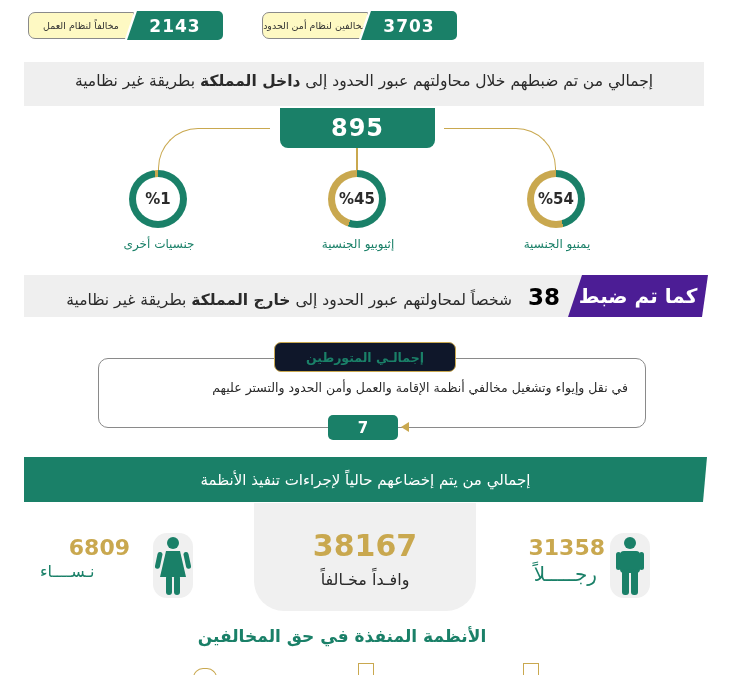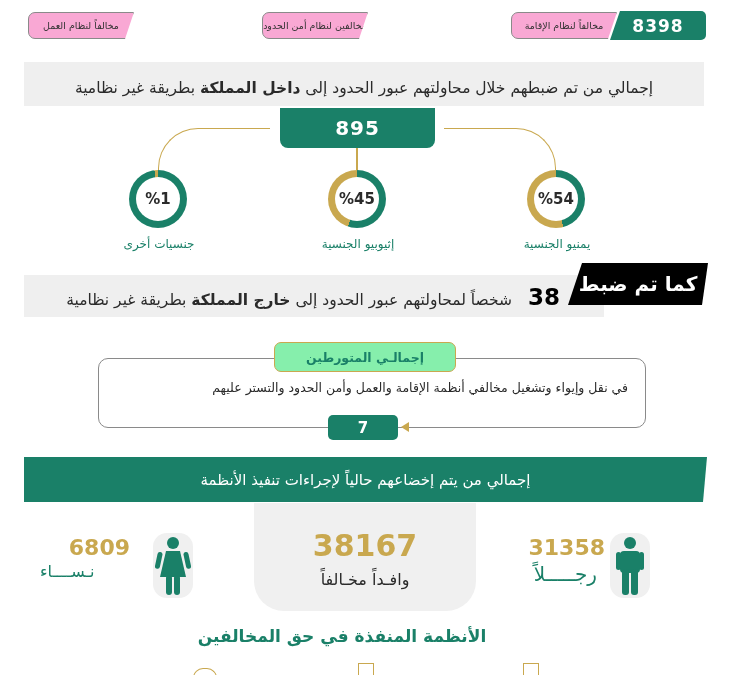--- a/index.html
+++ b/index.html
@@ -6,42 +6,42 @@
   html, body { width: 730px; height: 675px; overflow: hidden; background: #ffffff; }
   body { font-family: "DejaVu Sans", "Liberation Sans", sans-serif; color: #2b2b2b; position: relative; direction: rtl; }
   .abs { position: absolute; }
 
   
   .stat { position: absolute; top: 11px; height: 29px; width: 195px; direction: ltr; }
   .stat .num { position: absolute; right: 0; top: 0; height: 29px; width: 96px; background: #1a8068; color: #fff;
     font-weight: bold; font-size: 17px; display:flex; align-items:center; justify-content:center;
     border-radius: 0 5px 5px 0; clip-path: polygon(10px 0, 100% 0, 100% 100%, 0 100%); letter-spacing: 1px; font-family: "DejaVu Sans", sans-serif; }
   .stat .lbl { position: absolute; left: 0; top: 1px; height: 27px; width: 106px; border: 1px solid #8a8a8a; border-radius: 7px 0 0 7px;
-    clip-path: polygon(0 0, 100% 0, calc(100% - 9px) 100%, 0 100%); font-size: 9.5px; display:flex; align-items:center; justify-content:center; direction: rtl; color:#333; background:#f9a8d4; }
+    clip-path: polygon(0 0, 100% 0, calc(100% - 9px) 100%, 0 100%); font-size: 9.5px; display:flex; align-items:center; justify-content:center; direction: rtl; color:#333; background:#fef9c3; }
 
   .band { position: absolute; background: #efefef; }
   .band-text { font-size: 15.5px; color: #2a2a2a; white-space: nowrap; }
   .band-text b { font-weight: bold; }
 
   .total-box { left: 280px; top: 108px; width: 155px; height: 40px; background: #1a8068; color:#fff; border-radius: 0 0 8px 8px;
-    font-size: 20px; font-weight: bold; display:flex; align-items:center; justify-content:center; letter-spacing:1px; }
+    font-size: 24px; font-weight: bold; display:flex; align-items:center; justify-content:center; letter-spacing:1px; }
 
   .ring { position:absolute; width: 58px; height: 58px; border-radius: 50%; display:flex; align-items:center; justify-content:center; }
   .ring .inner { width: 44px; height: 44px; border-radius: 50%; background:#fff; display:flex; align-items:center; justify-content:center;
     font-weight:bold; font-size: 15px; color:#2b2b2b; direction:ltr; }
   .ring-label { position:absolute; font-size: 12px; color:#1a8068; white-space:nowrap; text-align:center; width: 120px; }
 
   .connector { position:absolute; border: 1.5px solid #c9a84f; }
 
-  .also-tag { position:absolute; left: 568px; top: 263px; width: 140px; height: 42px; background:#000000; color:#fff;
+  .also-tag { position:absolute; left: 568px; top: 275px; width: 140px; height: 42px; background:#4c1d95; color:#fff;
     clip-path: polygon(14px 0, 100% 0, calc(100% - 6px) 100%, 0 100%); font-weight:bold; font-size: 20px;
     display:flex; align-items:center; justify-content:center; }
 
   .involved-frame { position:absolute; left: 98px; top: 358px; width: 548px; height: 70px; border: 1px solid #8a8a8a; border-radius: 10px; background:#fff; }
-  .involved-title { position:absolute; left: 274px; top: 342px; width: 182px; height: 30px; background:#86efac; border:1.5px solid #c9a84f; border-radius: 7px;
+  .involved-title { position:absolute; left: 274px; top: 342px; width: 182px; height: 30px; background:#0f172a; border:1.5px solid #c9a84f; border-radius: 7px;
     color:#1a8068; font-weight:bold; font-size: 12.5px; display:flex; align-items:center; justify-content:center; }
   .involved-desc { position:absolute; left: 84px; top: 380px; width: 544px; text-align:right; font-size: 12.5px; color:#2a2a2a; }
   .involved-num { position:absolute; left: 328px; top: 415px; width: 70px; height: 25px; background:#1a8068; color:#fff; border-radius:5px;
     font-weight:bold; font-size: 15px; display:flex; align-items:center; justify-content:center; }
   .involved-arrow { position:absolute; left: 401px; top: 422px; width:0; height:0; border-top:5px solid transparent; border-bottom:5px solid transparent; border-right: 8px solid #c9a84f; }
 
   .green-band { position:absolute; left: 24px; top: 457px; width: 683px; height: 45px; background:#1a8068;
     clip-path: polygon(0 0, 100% 0, calc(100% - 4px) 100%, 0 100%); color:#fff; font-size: 15px;
     display:flex; align-items:center; justify-content:center; }
 
@@ -49,32 +49,32 @@
   .big-num { color:#c9a84f; font-weight:bold; text-align:center; font-family: "DejaVu Sans", sans-serif; }
   .person-bg { position:absolute; width: 40px; height: 65px; background:#f0f0f0; border-radius: 14px; }
 
   .section-title { position:absolute; left: 0; top: 626px; width: 684px; text-align:center; color:#1a8068; font-weight:bold; font-size: 17px; }
   .doc-icon { position:absolute; top: 663px; width: 16px; height: 14px; border:1px solid #c9a84f; border-bottom:none; background:#fff; }
 </style>
 </head>
 <body>
 
 <div class="stat" style="left:511px;">
-  <div class="num">8398</div>
-  <div class="lbl">مخالفاً لنظام الإقامة</div>
 </div>
 <div class="stat" style="left:262px;">
+  <div class="num">3703</div>
   <div class="lbl">مخالفين لنظام أمن الحدود</div>
 </div>
 <div class="stat" style="left:28px;">
+  <div class="num">2143</div>
   <div class="lbl">مخالفاً لنظام العمل</div>
 </div>
 
 <div class="band" style="left:24px; top:62px; width:680px; height:44px;"></div>
-<div class="abs band-text" style="left:24px; top:72px; width:680px; text-align:center;margin-top:7px;">
+<div class="abs band-text" style="left:24px; top:72px; width:680px; text-align:center;">
   <span>إجمالي من تم ضبطهم خلال محاولتهم عبور الحدود إلى </span><b>داخل المملكة</b><span> بطريقة غير نظامية</span>
 </div>
 
 <div class="abs total-box">895</div>
 
 <div class="connector" style="left:158px; top:128px; width:112px; height:42px; border-right:none; border-bottom:none; border-radius:40px 0 0 0;"></div>
 <div class="connector" style="left:444px; top:128px; width:112px; height:42px; border-left:none; border-bottom:none; border-radius:0 40px 0 0;"></div>
 <div class="abs" style="left:356px; top:148px; width:1.5px; height:22px; background:#c9a84f;"></div>
 
 <div class="ring" style="left:527px; top:170px; background: conic-gradient(#1a8068 0 46%, #c9a84f 46% 100%);">

